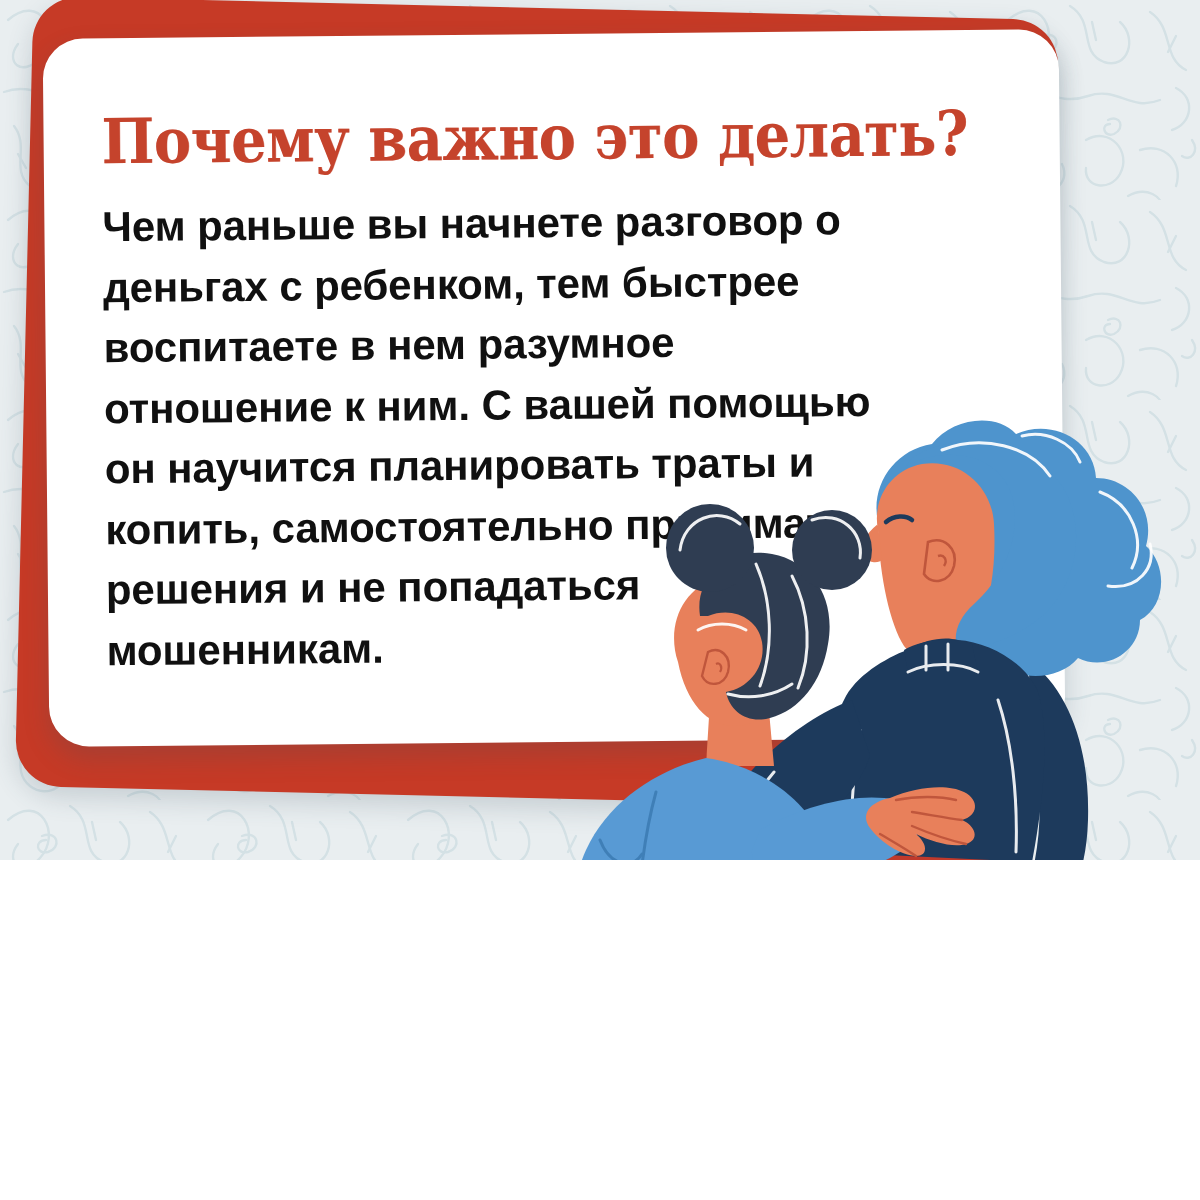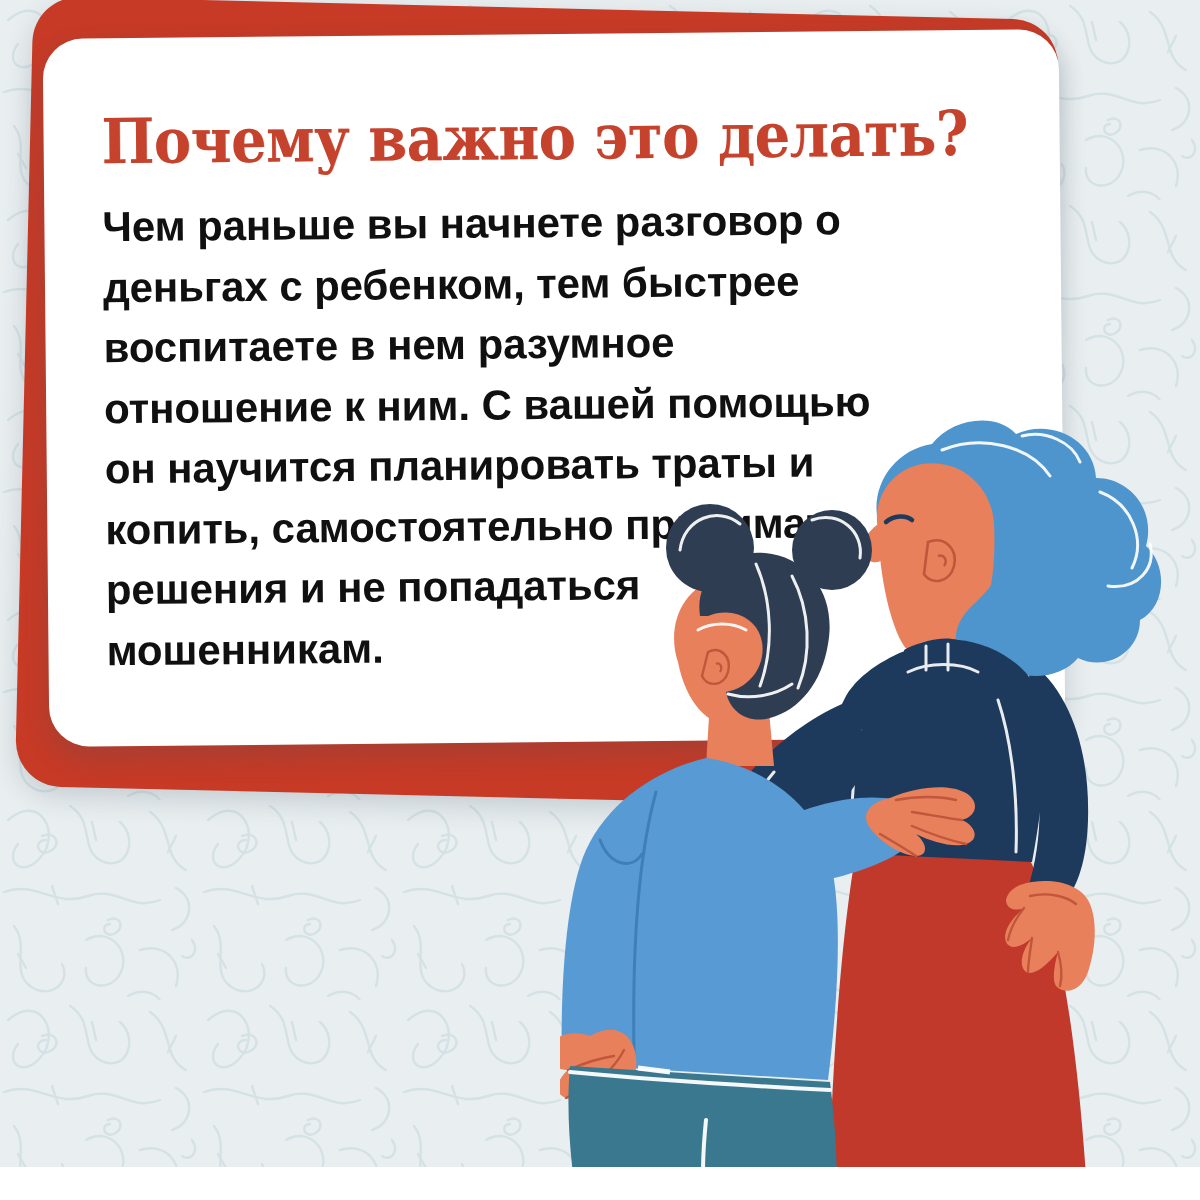--- a/index.html
+++ b/index.html
@@ -7,21 +7,21 @@
     padding: 0;
     width: 1200px;
     height: 1200px;
     overflow: hidden;
     font-family: "Liberation Sans", sans-serif;
   }
 
   #poster {
     position: relative;
     width: 1200px;
-    height: 1167px;
+    height: 860px;
     background: #86efac;
     overflow: hidden;
   }
 
   
   #bg-pattern {
     position: absolute;
     inset: 0;
     width: 1200px;
     height: 1200px;

